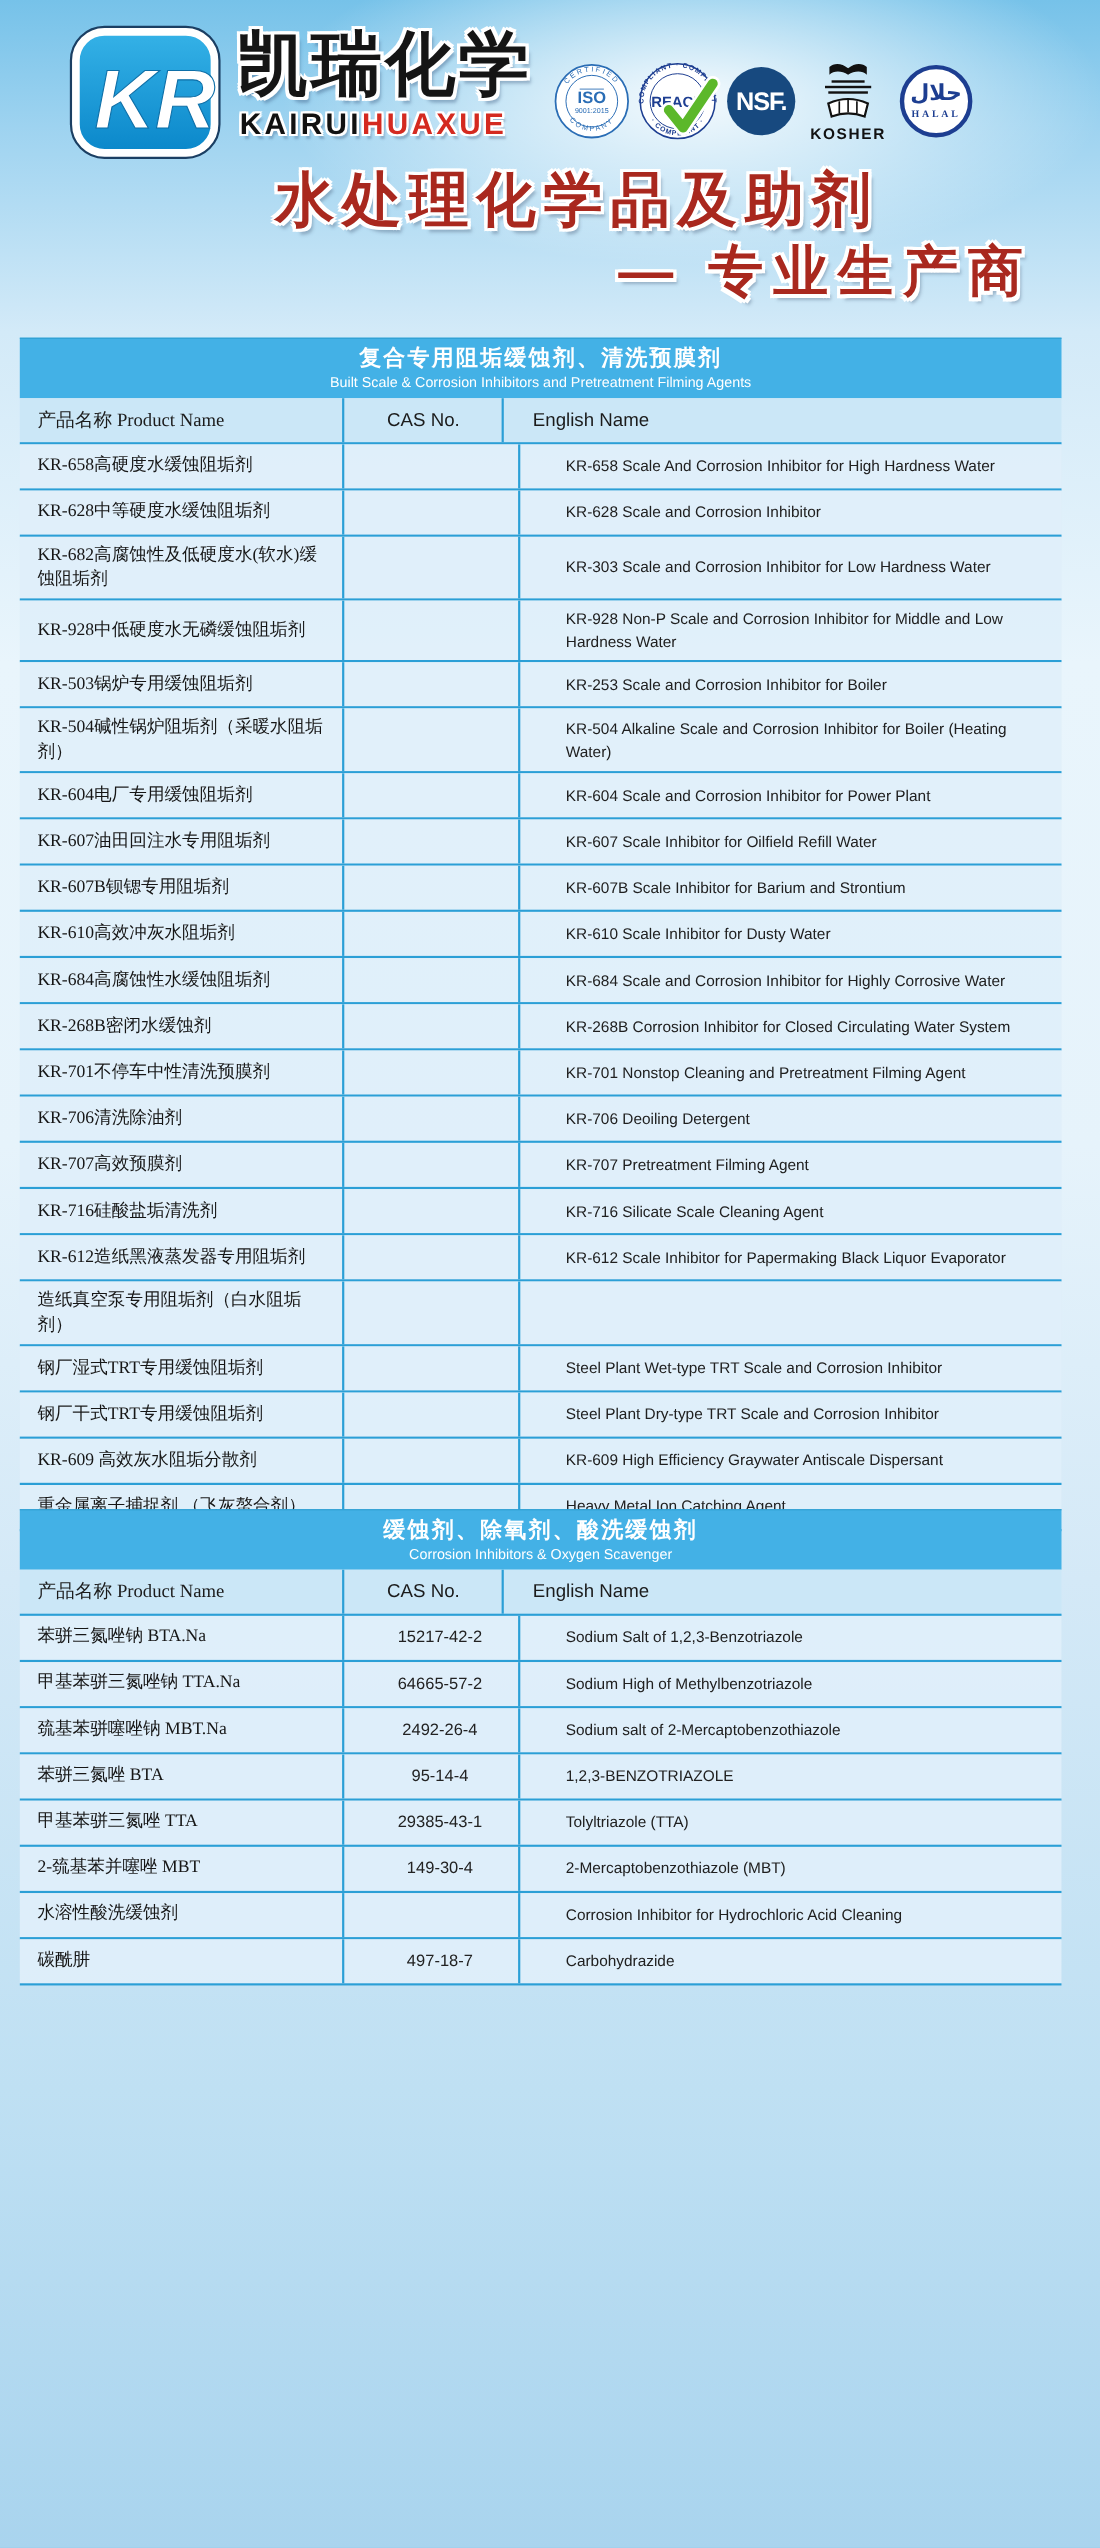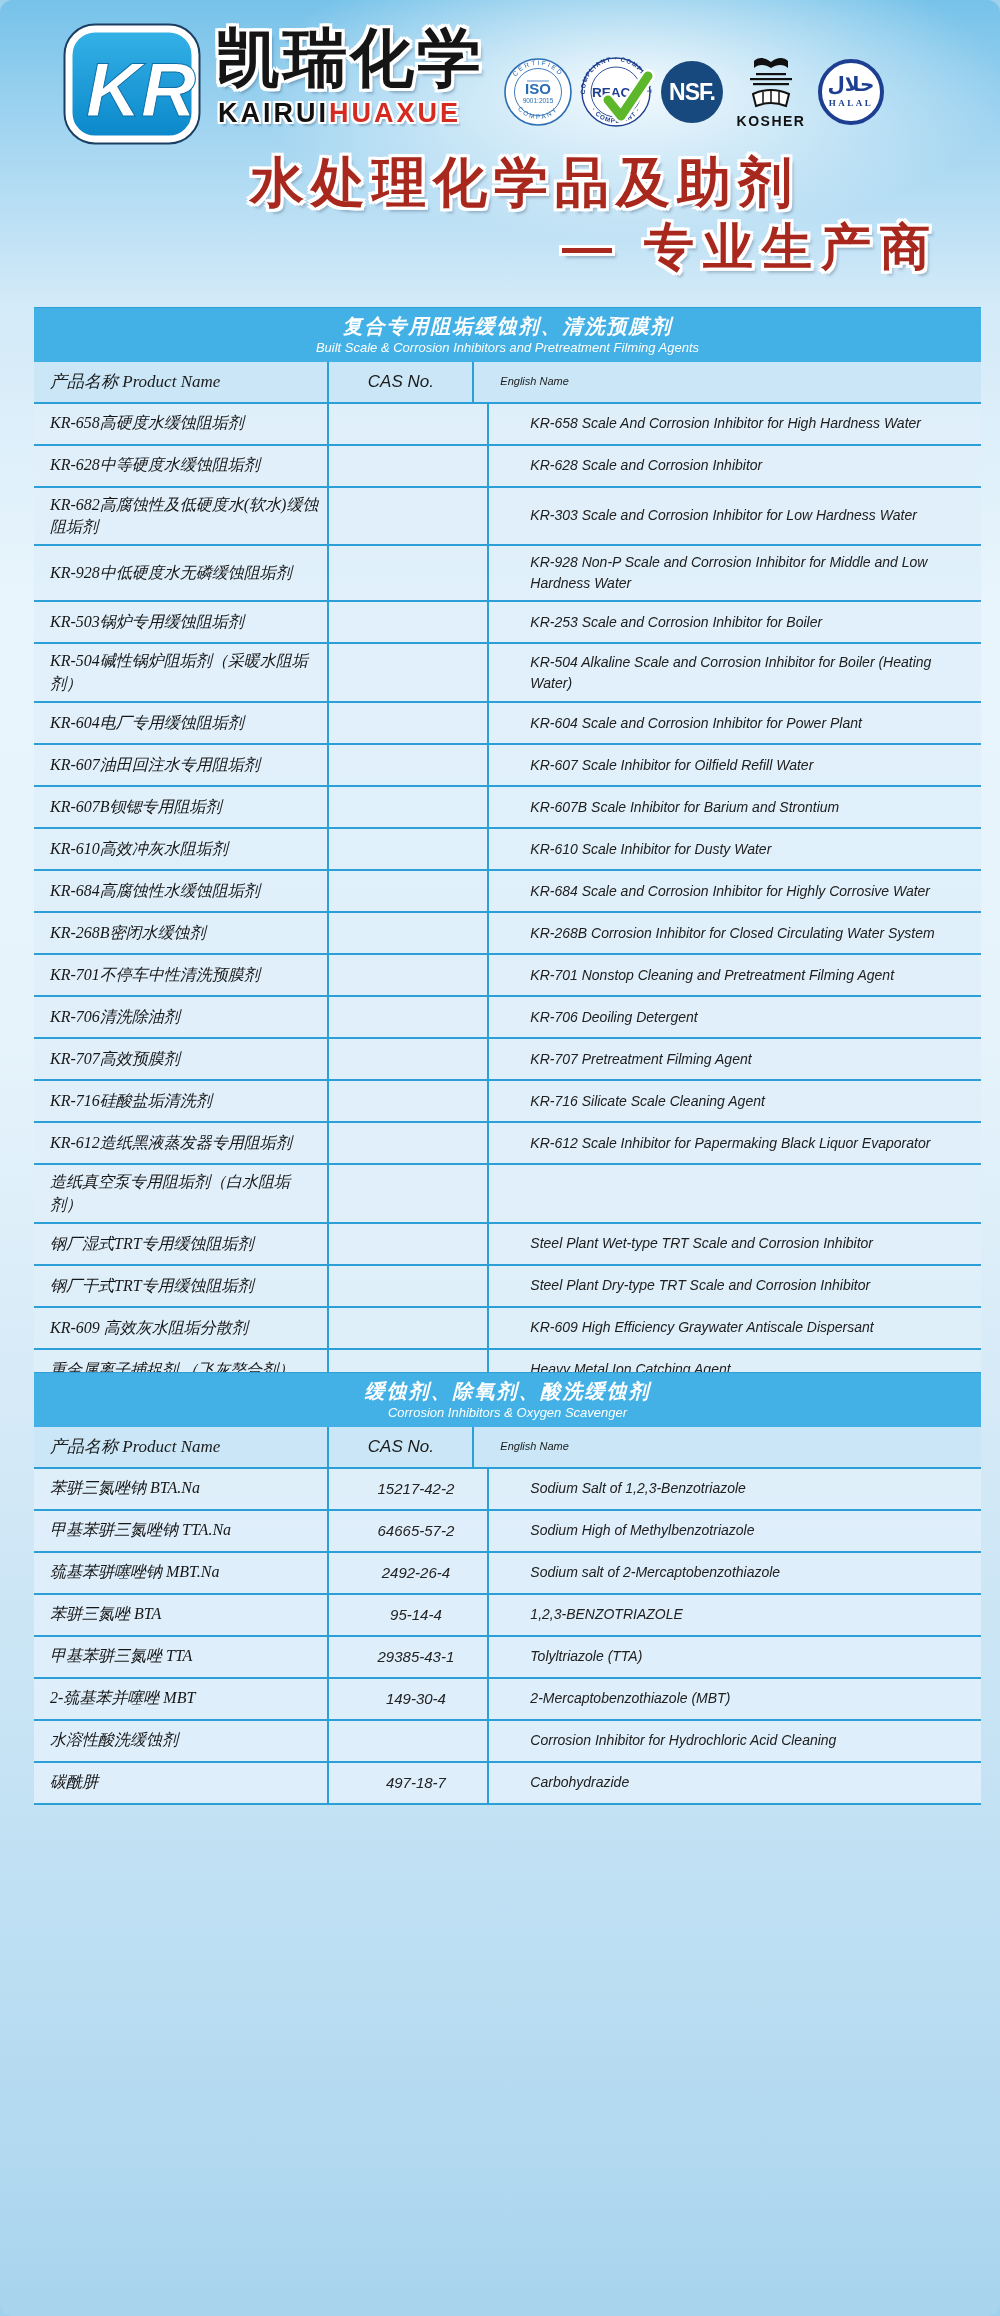--- a/index.html
+++ b/index.html
@@ -2,21 +2,20 @@
 <html><head>
 <meta charset="utf-8">
 <style>
   html,body{margin:0;padding:0;background:#9fd0ec;}
   .canvas{
     position:relative;width:1000px;height:2316px;overflow:hidden;
     font-family:"Liberation Sans","DejaVu Sans",sans-serif;
     background:
       radial-gradient(ellipse 520px 210px at 63% 90px, rgba(255,255,255,.9), rgba(255,255,255,0) 72%),
       linear-gradient(180deg,#76c2e9 0%,#9ed3f0 5%,#d3eaf8 13%,#e9f5fc 26%,#e6f3fb 45%,#d4e9f7 62%,#bfe0f3 82%,#a9d4ee 100%);
-    border-radius: 13px;
   }
   
   .brand-area{position:absolute;left:0;top:0;width:1000px;height:150px;}
   .kr-logo{position:absolute;left:62px;top:22px;}
   .brand-cn{
     position:absolute;left:216px;top:26px;
     font-size:64px;font-weight:900;color:#151515;letter-spacing:3px;line-height:1;
     text-shadow:-3px -3px 0 #fff,3px -3px 0 #fff,-3px 3px 0 #fff,3px 3px 0 #fff,0 -3px 0 #fff,0 3px 0 #fff,-3px 0 0 #fff,3px 0 0 #fff,4px 5px 3px rgba(40,70,110,.35);
   }
   .brand-en{
@@ -28,38 +27,38 @@
   .badges{position:absolute;left:503px;top:50px;display:flex;align-items:center;gap:5px;}
   .badge{display:block;}
   
   .slogan{
     position:absolute;color:#a9281e;font-weight:900;line-height:1;white-space:nowrap;
     text-shadow:-3px -3px 0 #fff,3px -3px 0 #fff,-3px 3px 0 #fff,3px 3px 0 #fff,0 -3px 0 #fff,0 3px 0 #fff,-3px 0 0 #fff,3px 0 0 #fff,4px 5px 3px rgba(60,80,110,.35);
   }
   .slogan-1{left:250px;top:155px;font-size:54px;letter-spacing:7px;}
   .slogan-2{left:562px;top:222px;font-size:50px;letter-spacing:9px;}
   
-  .ktable{position:absolute;left:34px;width:947px;font-style:italic;}
+  .ktable{position:absolute;left:18px;width:947px;}
   .t1{top:307px;}
   .t2{top:1372px;}
   .band{background:#43b1e6;text-align:center;padding:5px 0 6px 0;border-top:1px solid #2f9ed2;}
   .band-cn{color:#fff;font-size:20px;font-weight:bold;letter-spacing:2px;line-height:1.35;}
   .band-en{color:#fff;font-size:13px;line-height:1.2;}
   .hrow{display:flex;background:#cbe7f7;border-bottom:2px solid #2b9fd6;}
   .hrow .cell{font-size:17px;color:#1b1b1b;}
   .row{display:flex;background:rgba(223,239,250,.92);border-bottom:2px solid #2b9fd6;gap:15px;}
   .cell{display:flex;align-items:center;box-sizing:border-box;min-height:40px;padding:6px 8px;}
   .c-name{width:31.2%;border-right:2px solid #2b9fd6;padding-left:16px;
           font-family:"Liberation Serif","DejaVu Serif",serif;font-size:16px;color:#161616;line-height:1.4;}
   .c-cas{width:15.3%;border-right:2px solid #2b9fd6;justify-content:center;text-align:center;
          font-size:15px;color:#222;}
   .c-eng{flex:1;padding-left:26px;padding-right:18px;font-size:14px;color:#202020;line-height:1.5;}
   .hrow .c-name{font-size:17px;}
   .hrow .c-cas{font-size:17px;font-family:"Liberation Sans","DejaVu Sans",sans-serif;}
-  .hrow .c-eng{font-size:11px;}
+  .hrow .c-eng{font-size:17px;}
 </style>
 </head>
 <body>
 
 <div class="canvas">
 
   <div class="brand-area">
 
     <svg class="kr-logo" width="140" height="124" viewBox="0 0 140 124">
       <defs>

